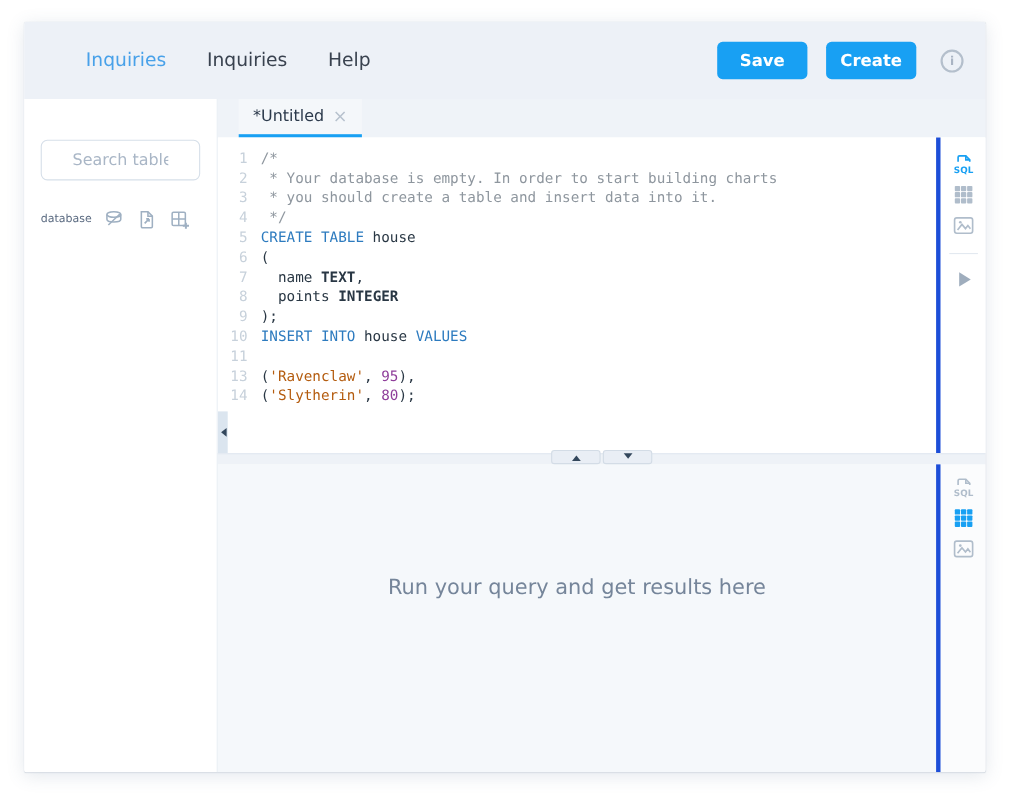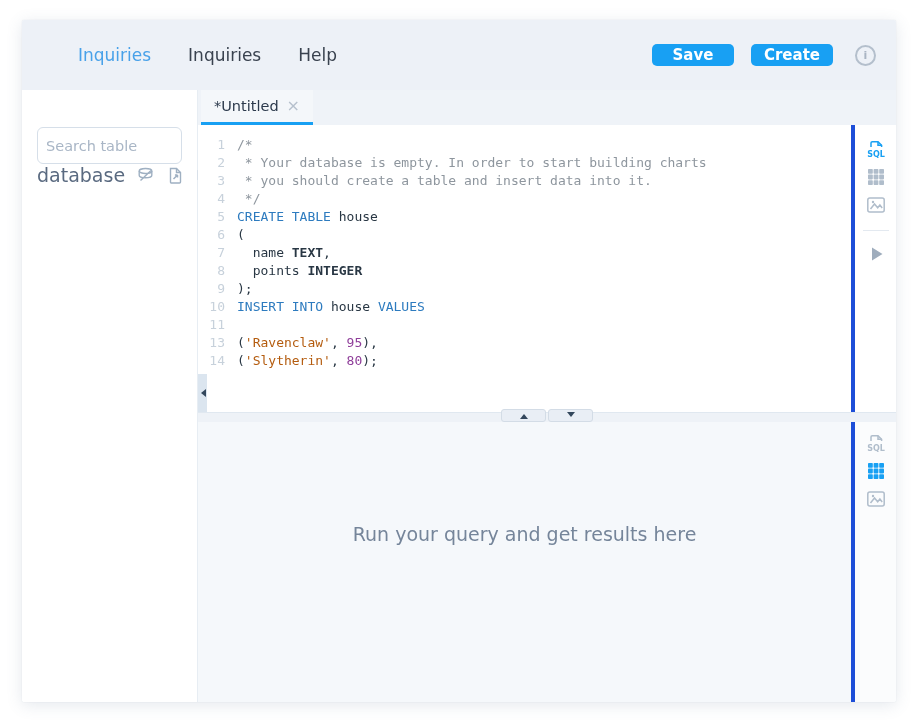--- a/index.html
+++ b/index.html
@@ -8,41 +8,41 @@
     box-shadow:0 3px 16px rgba(90,110,140,.16),0 0 1px rgba(90,110,140,.25);
     display:flex;flex-direction:column;overflow:hidden;border-radius:2px;}
   
   header{height:70px;background:#edf1f7;display:flex;align-items:center;
     padding:0 20px 0 56px;flex:none;}
   nav{display:flex;gap:37px;font-size:17px;color:#39424f;}
   nav span{cursor:pointer;}
   nav span.active{color:#48a1e9;}
   .header-actions{margin-left:auto;display:flex;align-items:center;gap:17px;}
   .btn-primary{background:#18a0f3;color:#fff;border:none;border-radius:5px;
-    width:82px;height:22px;font-size:15px;font-weight:600;cursor:pointer;
+    width:82px;height:34px;font-size:15px;font-weight:600;cursor:pointer;
     font-family:"DejaVu Sans","Liberation Sans",sans-serif;}
   .info-circle{width:17px;height:17px;border:2px solid #b4bfcc;border-radius:50%;
     color:#a9b4c3;font-size:11px;font-weight:700;display:flex;align-items:center;
     justify-content:center;cursor:pointer;margin-left:5px;}
   
   .body{flex:1;display:flex;min-height:0;}
   aside{width:176px;flex:none;border-right:1px solid #e7edf3;box-sizing:border-box;
     padding:37px 15px 0 15px;background:#fff;}
   .search-input{width:100%;height:37px;box-sizing:border-box;border:1px solid #d6dfe9;
-    border-radius:6px;padding:0 8px;font-size:14.5px;color:#4a5a6e;outline:none;
+    border-radius:6px;padding:0 28px;font-size:14.5px;color:#4a5a6e;outline:none;
     font-family:"DejaVu Sans","Liberation Sans",sans-serif;}
   .search-input::placeholder{color:#a9b6c6;}
-  .db-row{display:flex;align-items:center;gap:11px;
-    color:#5a6a80;font-size:19px;}
+  .db-row{margin-top:26px;display:flex;align-items:center;gap:11px;
+    color:#5a6a80;font-size:10px;}
   .db-row .lbl{cursor:pointer;}
   .sb-icon{width:19px;height:19px;color:#9fb0c2;cursor:pointer;flex:none;}
   
   .main{flex:1;display:flex;flex-direction:column;min-width:0;}
   .tabbar{height:35px;background:#eff3f8;display:flex;align-items:stretch;
-    padding-left:3px;flex:none;}
+    padding-left:19px;flex:none;}
   .tab{background:#f4f7fa;border-bottom:3px solid #18a0f3;display:flex;
     align-items:center;gap:8px;padding:0 13px;font-size:14.5px;color:#2c3a4c;
     cursor:pointer;box-sizing:border-box;}
   .tab-close{color:#b6c1cd;font-size:16px;line-height:1;cursor:pointer;}
   
   .editor-row{height:287px;flex:none;display:flex;position:relative;background:#fff;}
   .editor{flex:1;min-width:0;padding-top:11px;overflow:hidden;position:relative;
     font-family:"DejaVu Sans Mono","Liberation Mono",monospace;font-size:13px;line-height:18px;}
   .cl{display:flex;}
   .ln{width:27px;flex:none;text-align:right;color:#c7d1db;user-select:none;}

